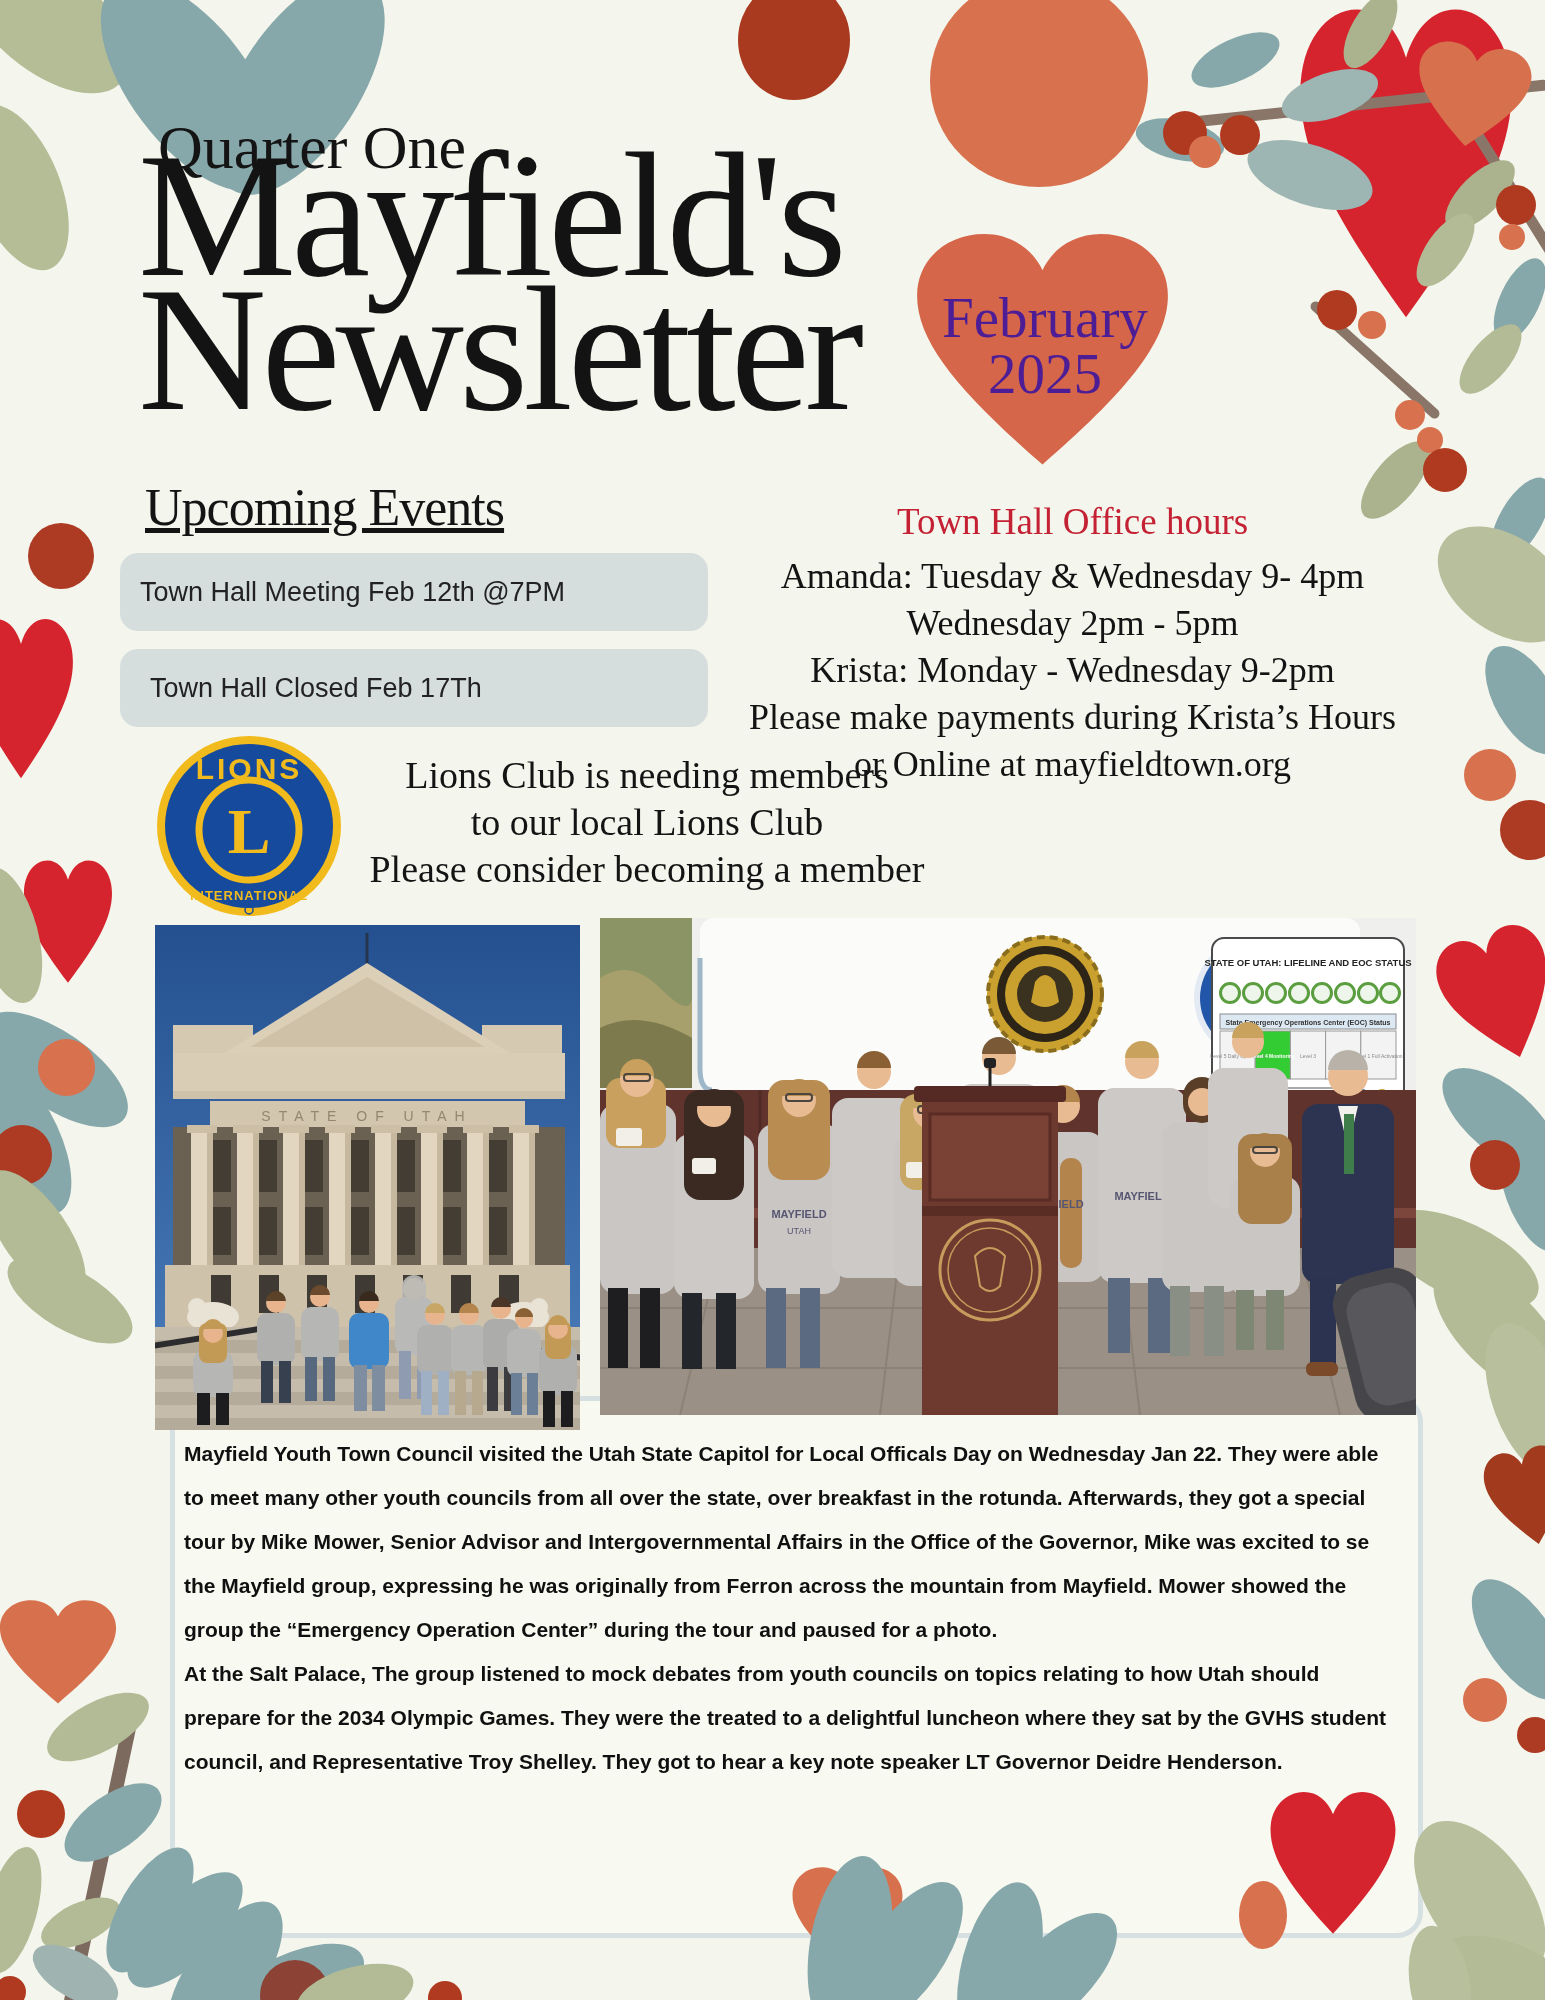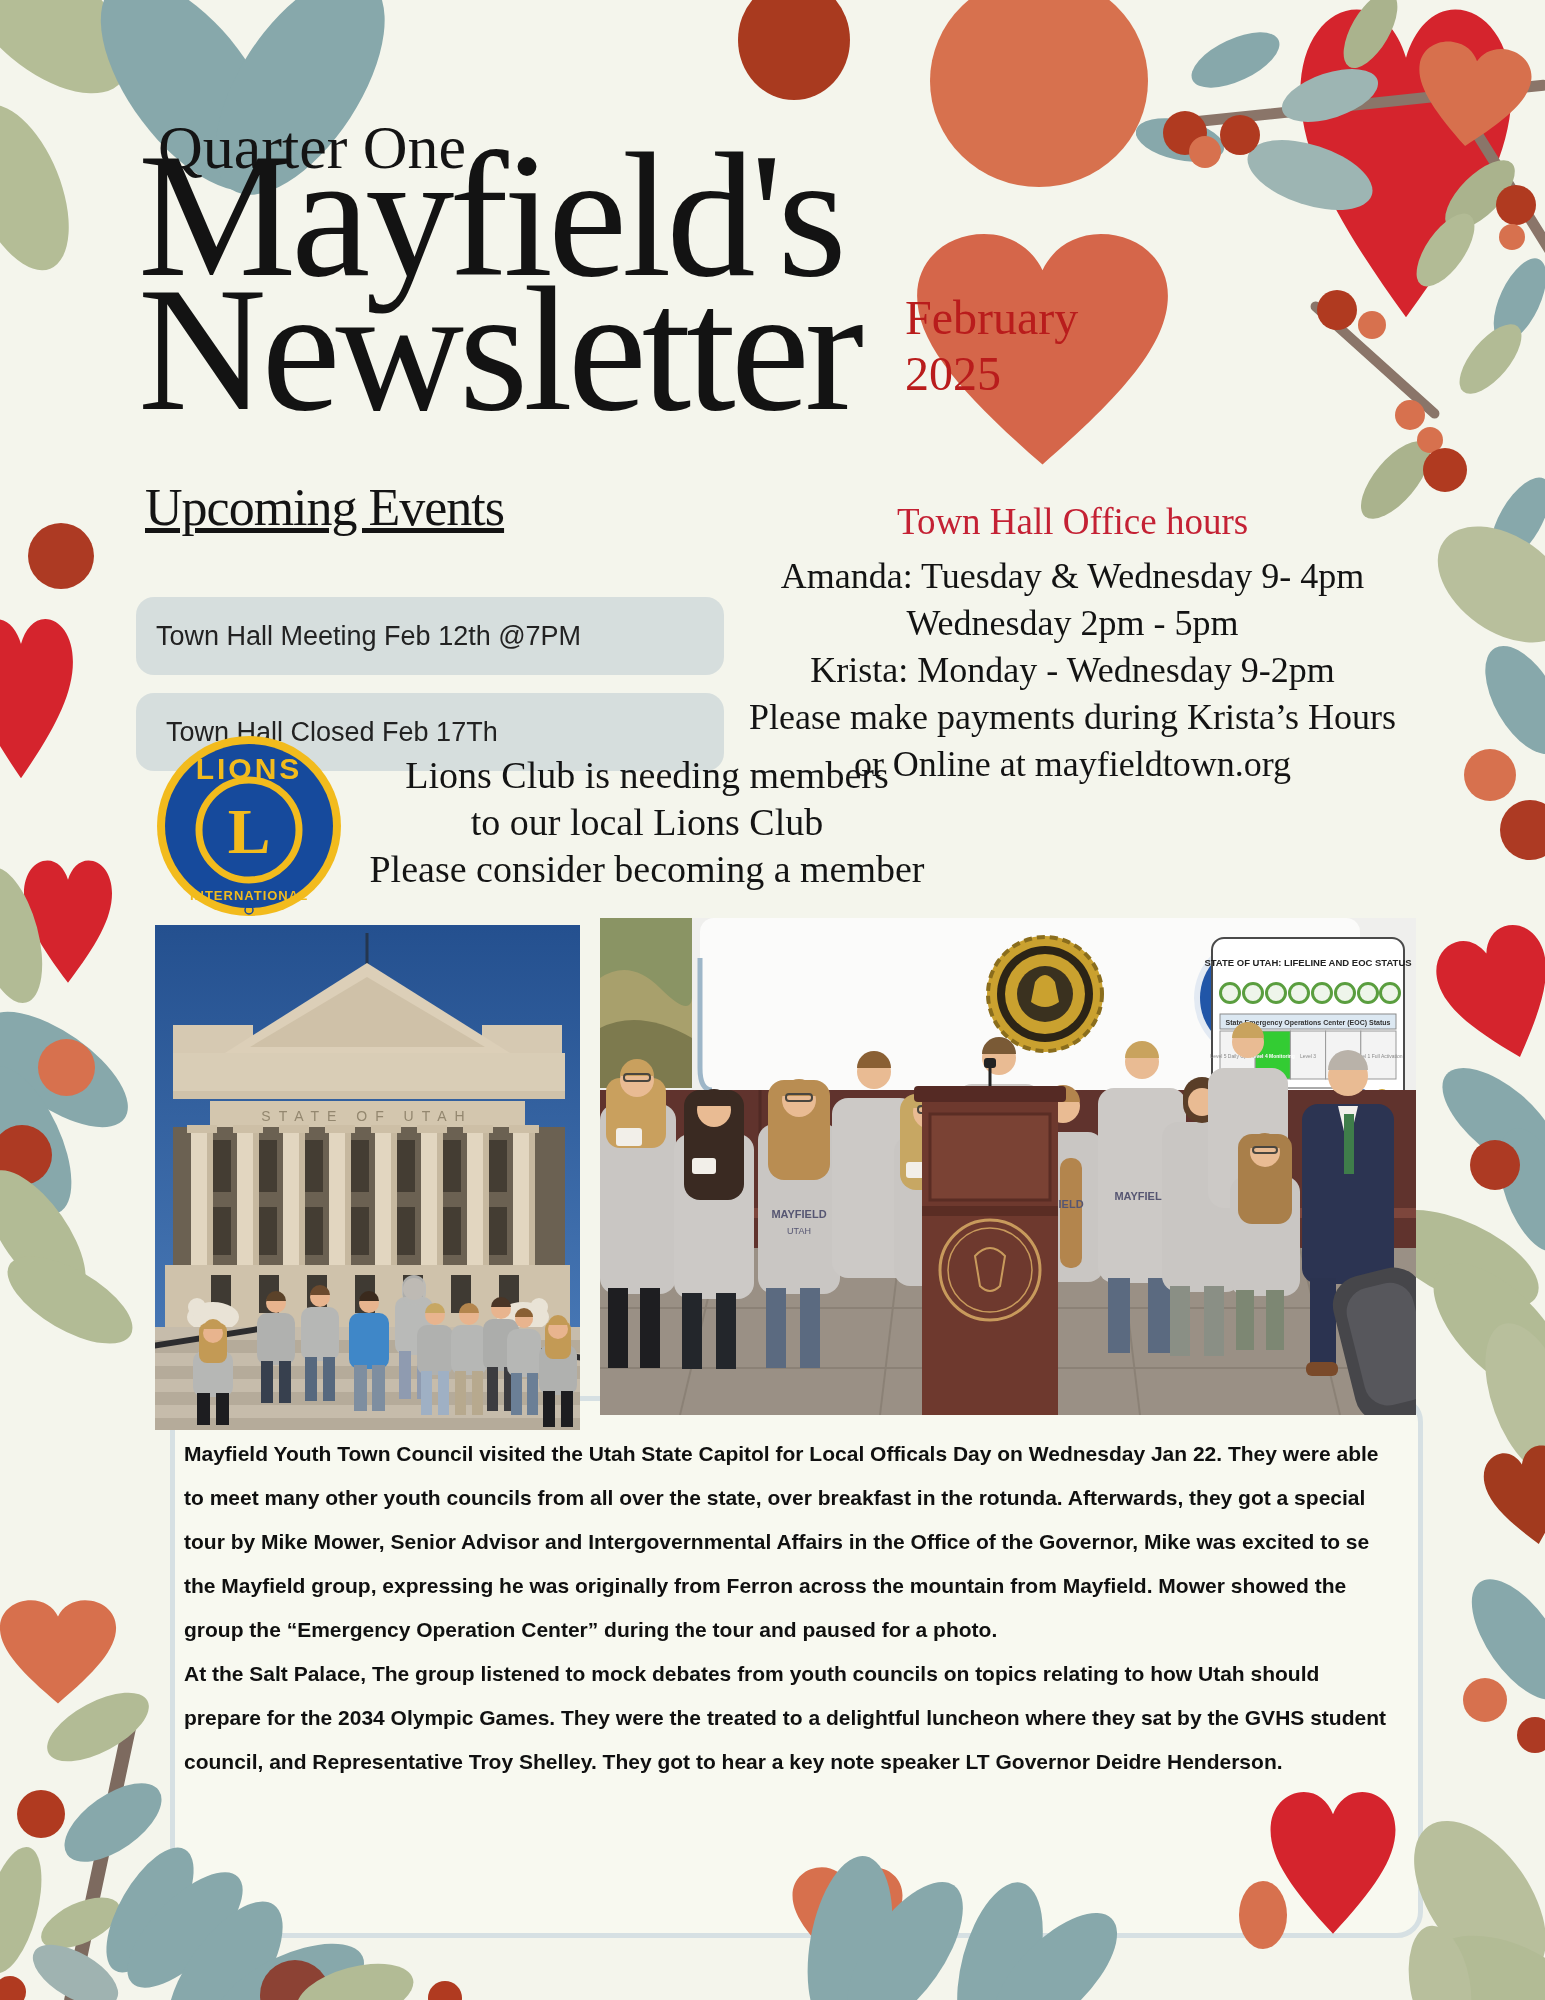--- a/index.html
+++ b/index.html
@@ -4,26 +4,26 @@
 <style>
   html,body{margin:0;padding:0;background:#e8e8e2;}
   .page{position:relative;width:1545px;height:2000px;background:#f4f5ec;overflow:hidden;
         font-family:"Liberation Serif", serif;padding-left:24px;}
   .abs{position:absolute;}
   .lf{position:absolute;border-radius:50%;}
   .hrt{position:absolute;}
   .kicker{position:absolute;left:158px;top:112px;font-size:62px;color:#141414;letter-spacing:0;}
   .title{position:absolute;left:138px;top:148px;font-size:178px;line-height:134px;color:#131313;
          letter-spacing:-5px;}
-  .date-text{position:absolute;left:905px;top:290px;width:280px;text-align:left;color:#b91c1c;
-             font-size:48px;line-height:56px;}
+  .date-text{position:absolute;left:905px;top:290px;width:280px;text-align:center;color:#4c1d95;
+             font-size:57px;line-height:56px;}
   .events-h{position:absolute;left:145px;top:478px;font-size:52px;color:#141414;letter-spacing:-1px;text-decoration:underline;}
-  .pill{position:absolute;left:136px;width:588px;height:78px;background:#d6dedd;border-radius:18px;
+  .pill{position:absolute;left:120px;width:588px;height:78px;background:#d6dedd;border-radius:18px;
         display:flex;align-items:center;padding-left:20px;box-sizing:border-box;
-        font-family:"Liberation Sans",sans-serif;font-size:27px;color:#222222;margin-top:44px;}
+        font-family:"Liberation Sans",sans-serif;font-size:27px;color:#222222;}
   .pill.p2{padding-left:30px;}
   .office{position:absolute;left:715px;top:500px;width:715px;text-align:center;color:#131313;}
   .office .oh{font-weight:normal;font-size:37px;margin-bottom:10px;}
   .office .ol{font-size:36px;line-height:47px;}
   .lions-text{position:absolute;left:362px;top:752px;width:570px;text-align:center;
               font-size:38px;line-height:47px;color:#141414;}
   .photo{position:absolute;z-index:2;}
   .card{position:absolute;left:170px;top:1396px;width:1253px;height:542px;background:#f8f9f0;
         border:5px solid #d6e0e3;border-radius:26px;box-sizing:border-box;z-index:1;}
   .article{position:absolute;left:184px;top:1432px;width:1212px;z-index:2;

